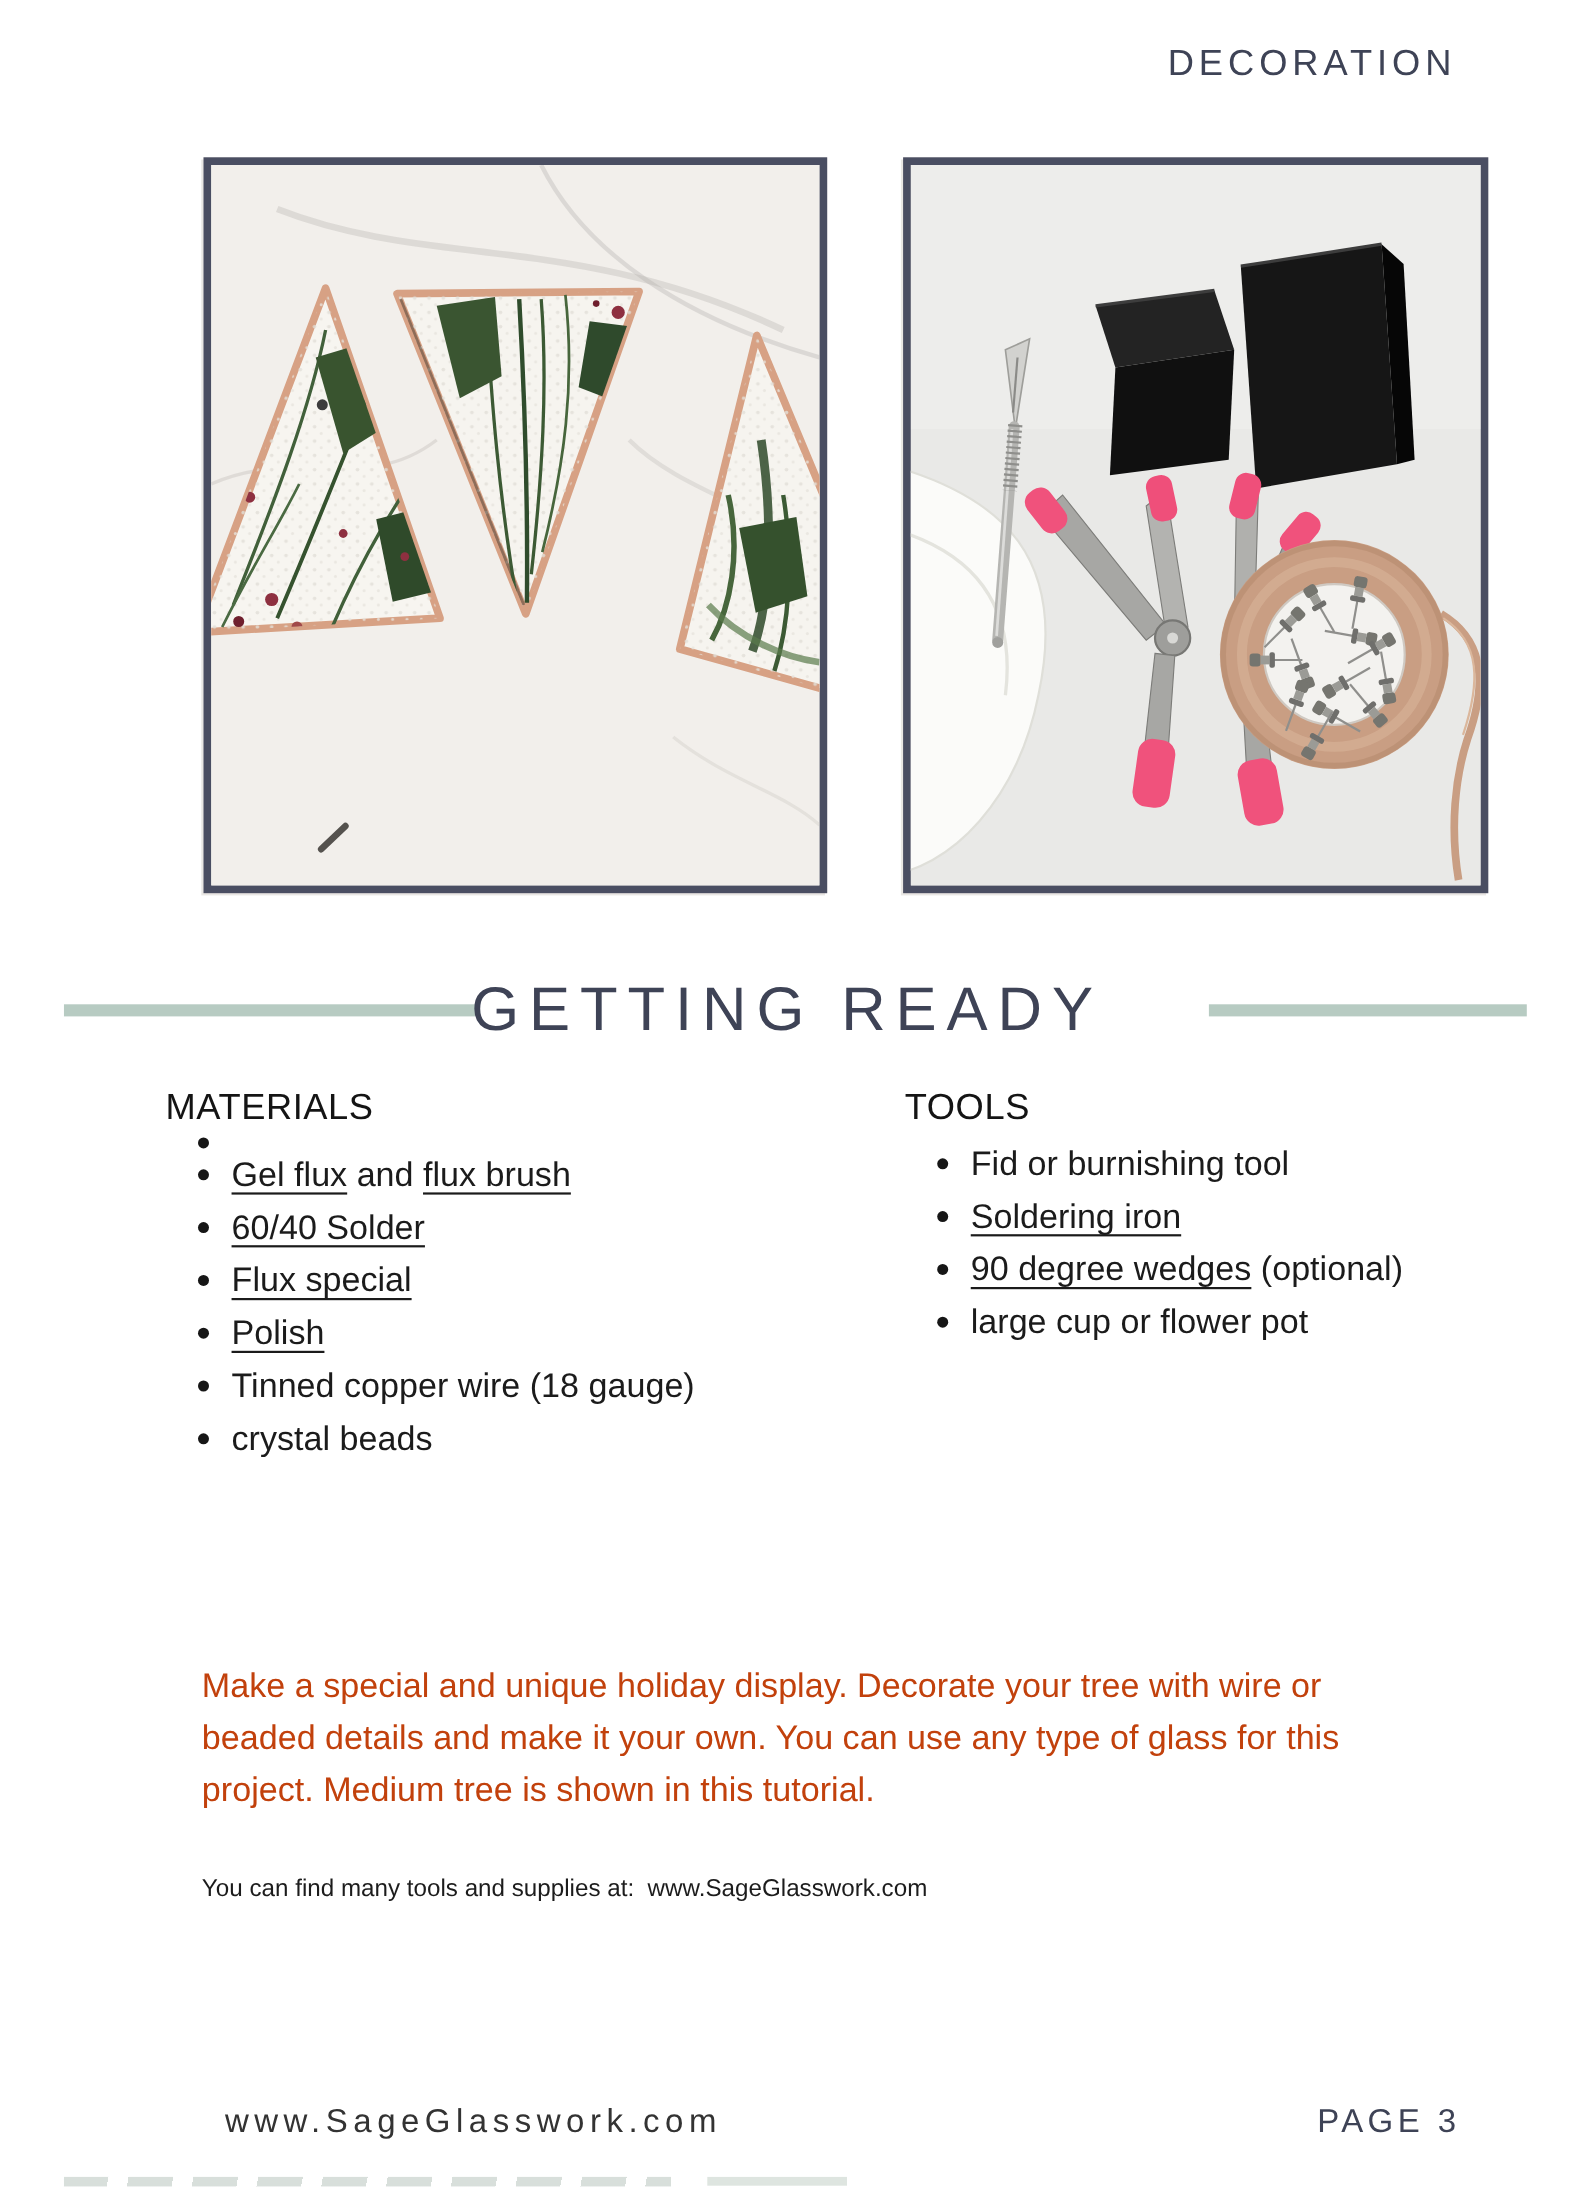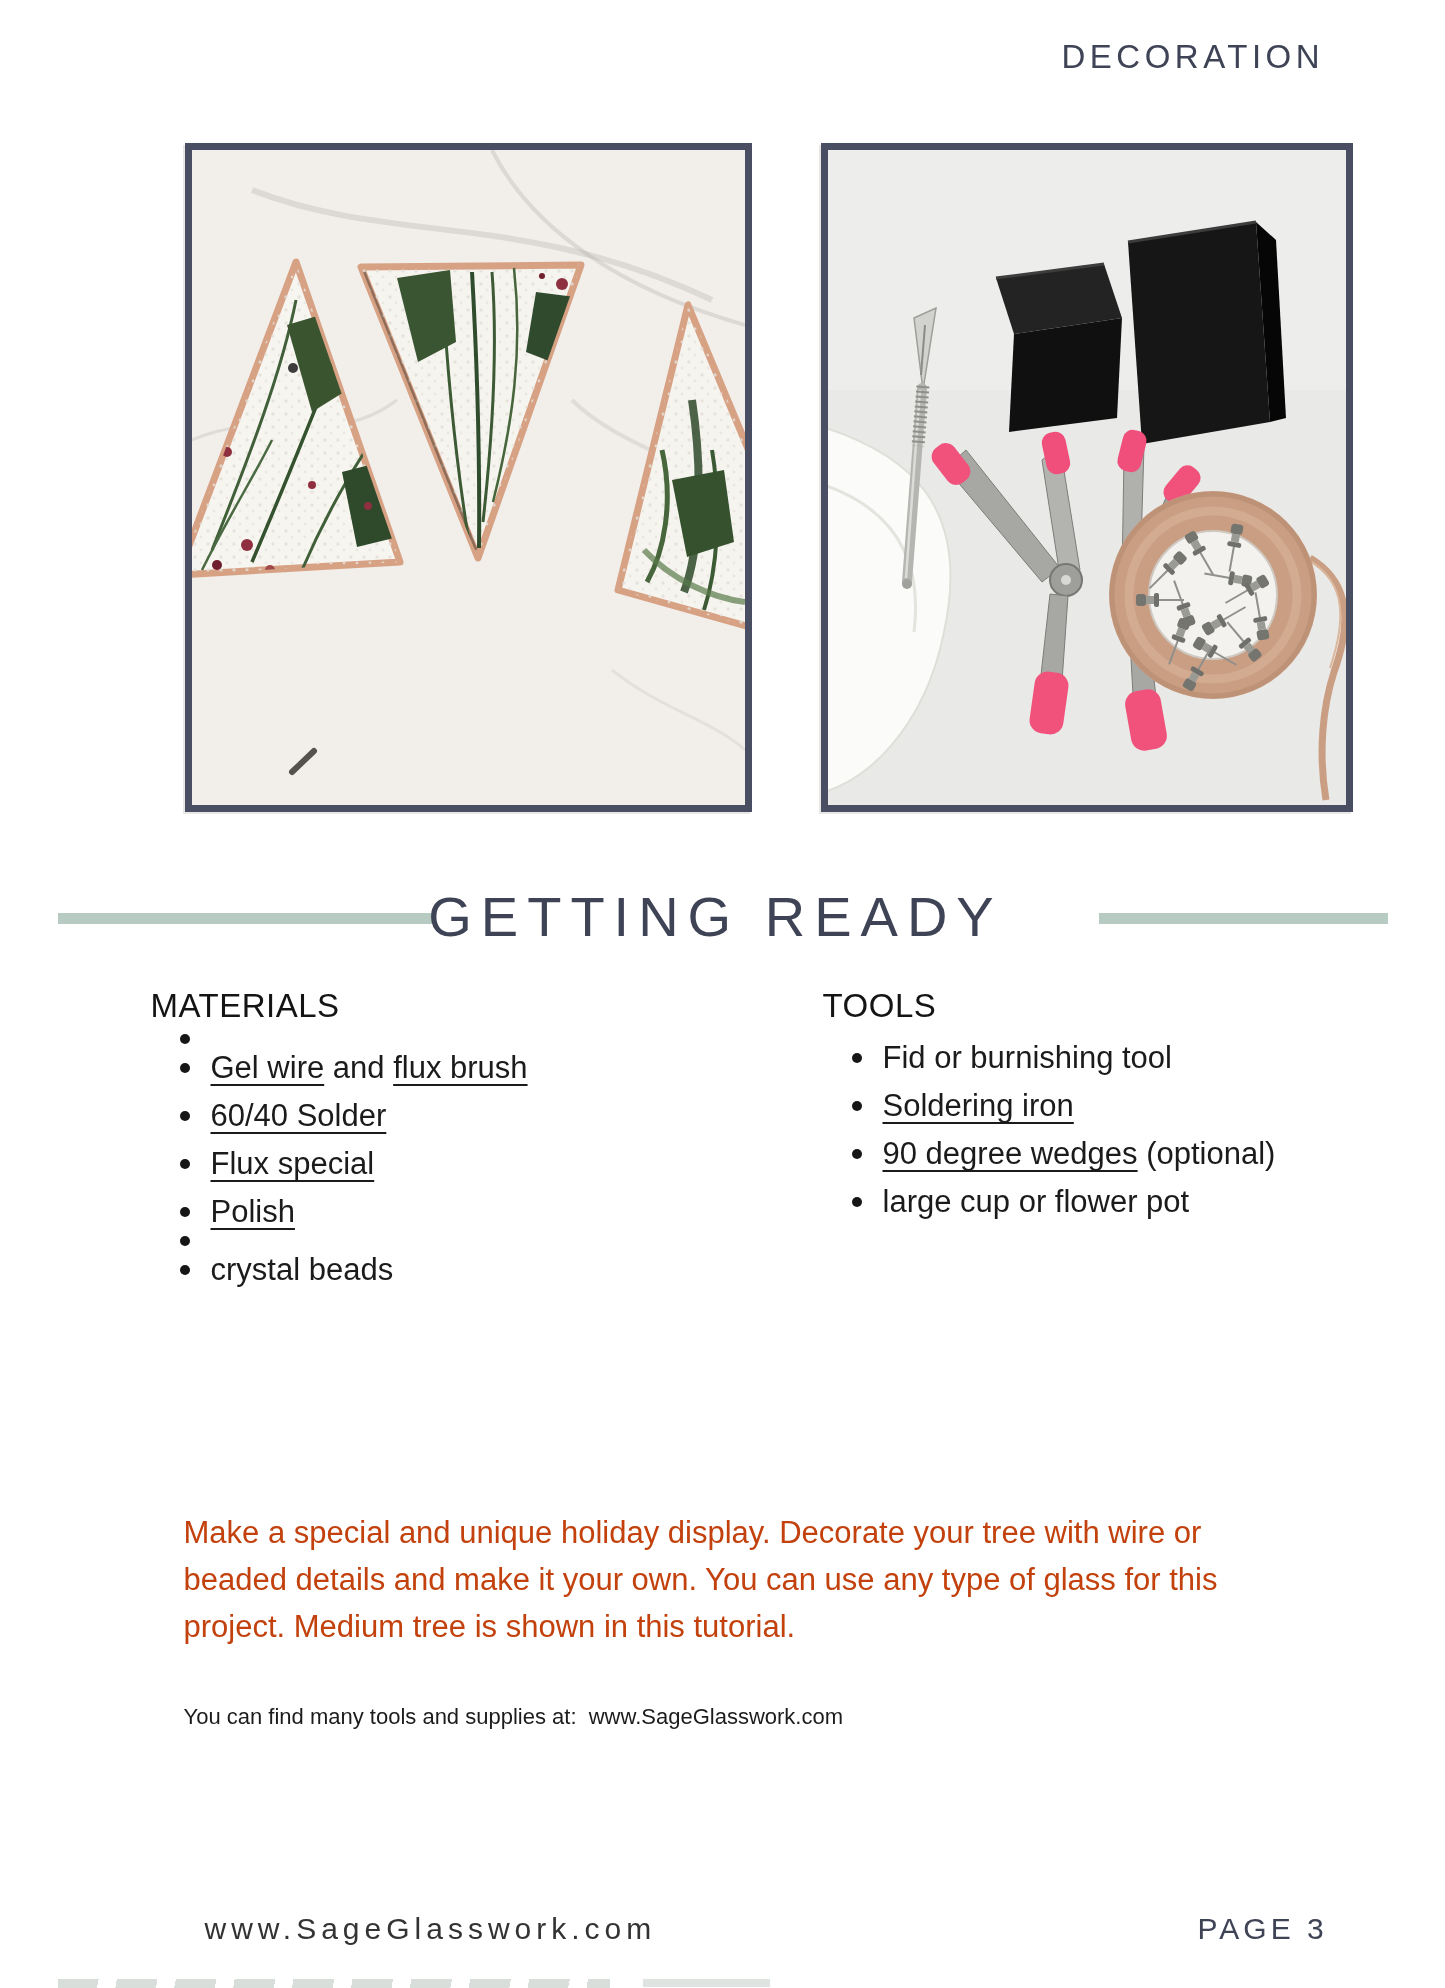--- a/index.html
+++ b/index.html
@@ -241,36 +241,37 @@
   <div class="rule rule-right"></div>
 
   <div class="list-col materials">
     <p class="col-heading">MATERIALS</p>
     <ul class="bullets">
         <li>
           <span class="dot"></span>
         </li>
         <li>
           <span class="dot"></span>
-          <span><span class="u">Gel wire</span><span> and </span><span class="u">flux brush</span></span>
+          <span><span class="u">Gel flux</span><span> and </span><span class="u">flux brush</span></span>
         </li>
         <li>
           <span class="dot"></span>
           <span><span class="u">60/40 Solder</span></span>
         </li>
         <li>
           <span class="dot"></span>
           <span><span class="u">Flux special</span></span>
         </li>
         <li>
           <span class="dot"></span>
           <span><span class="u">Polish</span></span>
         </li>
         <li>
           <span class="dot"></span>
+          <span><span>Tinned copper wire (18 gauge)</span></span>
         </li>
         <li>
           <span class="dot"></span>
           <span><span>crystal beads</span></span>
         </li>
       </ul>
   </div>
 
   <div class="list-col tools">
     <p class="col-heading">TOOLS</p>

